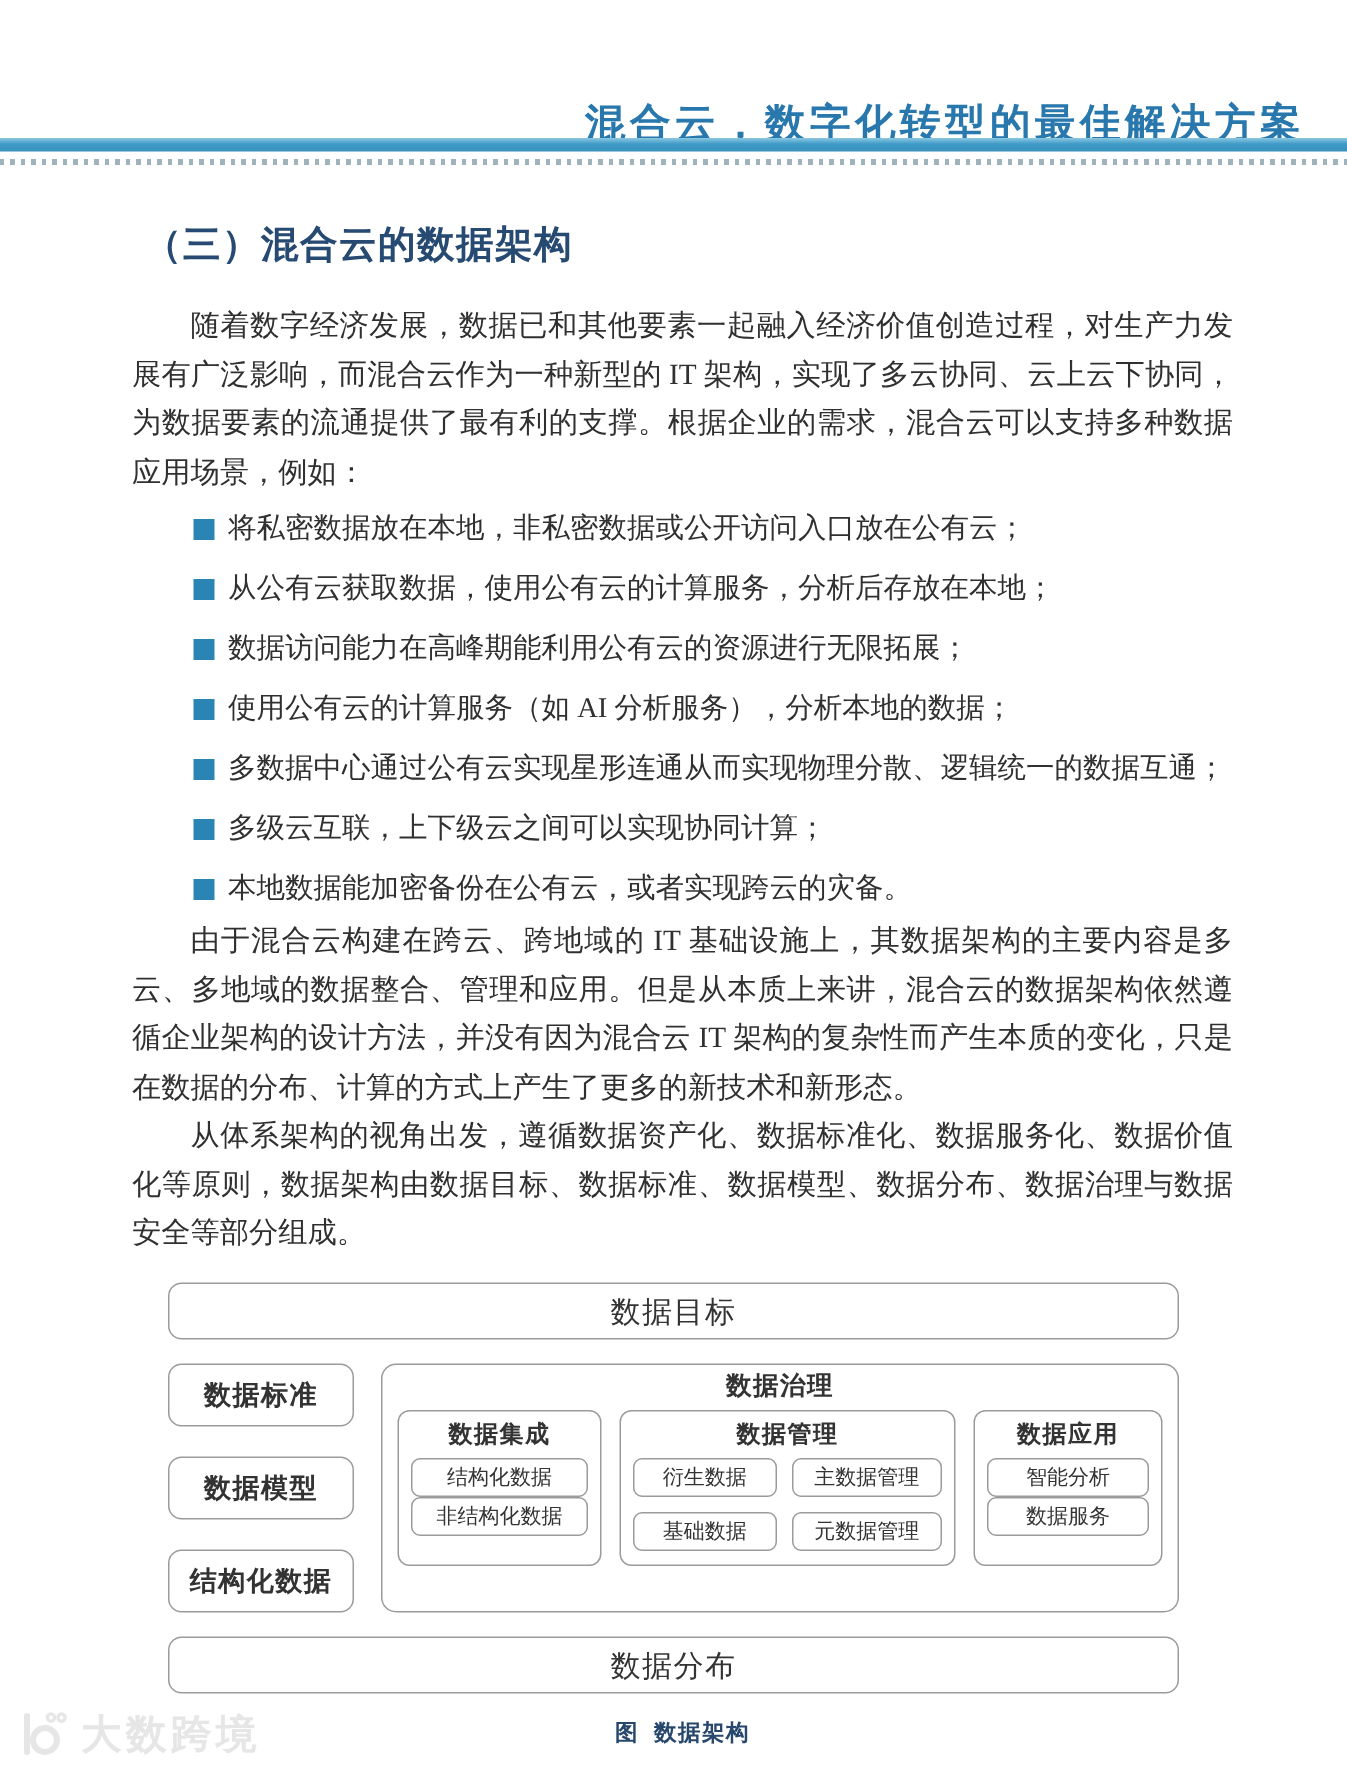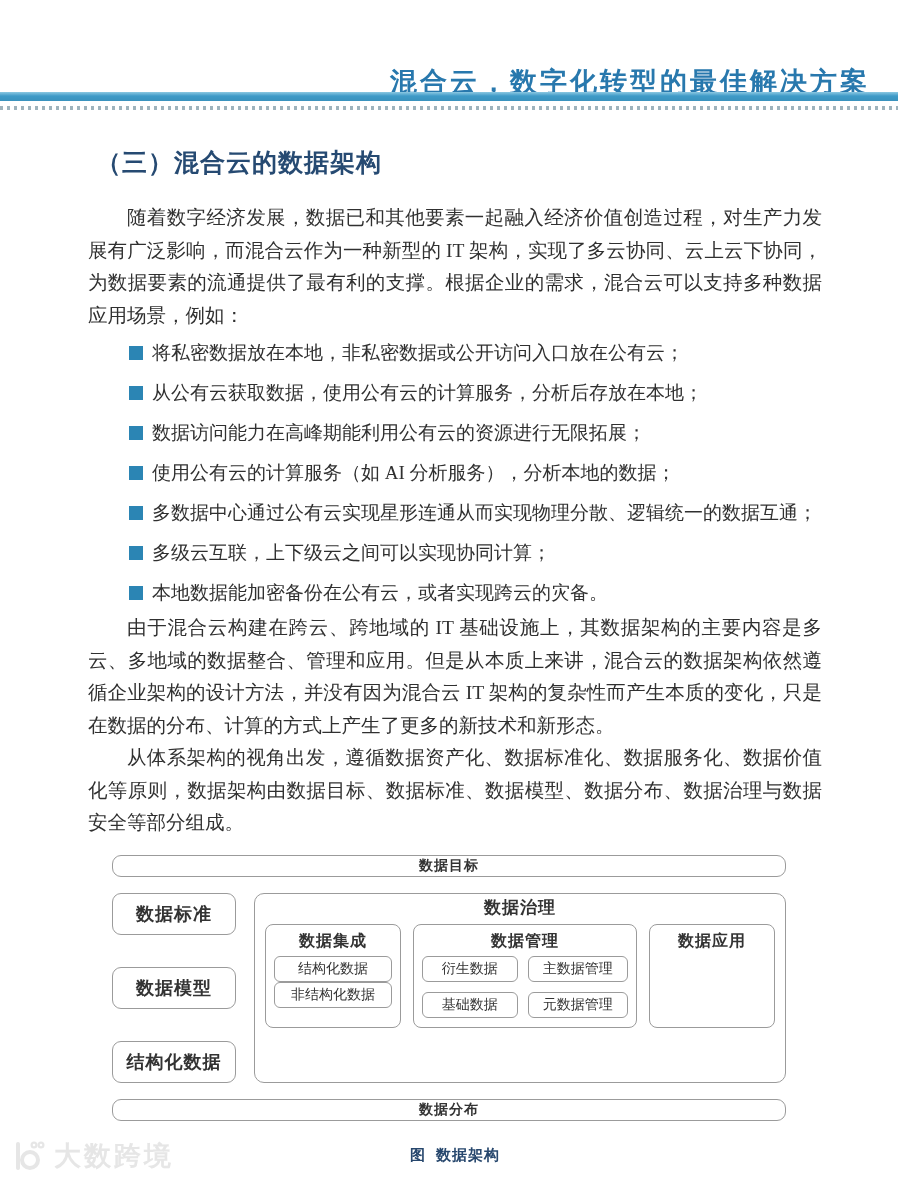--- a/index.html
+++ b/index.html
@@ -44,23 +44,23 @@
   .bullet-square {
     flex:0 0 auto; width:14px; height:14px; background:#2b85b4; margin:7px 9px 0 0;
   }
   
   .figure { position:absolute; top:855px; left:112px; width:674px;
     font-family:"Liberation Sans","DejaVu Sans",sans-serif; color:#333; }
   .fig-box {
     border:1.5px solid #9b9b9b; border-radius:9px; background:#fff;
     display:flex; align-items:center; justify-content:center;
   }
-  .fig-top, .fig-bottom { height:22px; font-size:14px; font-weight:700; letter-spacing:1px; }
+  .fig-top, .fig-bottom { height:38px; font-size:20px; font-weight:400; letter-spacing:1px; }
   .fig-mid { margin-top:16px; display:flex; gap:18px; align-items:stretch; }
-  .fig-left { width:124px; display:flex; flex-direction:column; gap:32px; }
+  .fig-left { width:124px; display:flex; flex-direction:column; gap:20px; }
   .fig-left .fig-box { height:42px; font-size:18px; font-weight:700; letter-spacing:1px; }
   .fig-gov { flex:1; border:1.5px solid #9b9b9b; border-radius:10px; padding:0 10px 10px; }
   .fig-gov-title { text-align:center; font-size:17px; font-weight:700; letter-spacing:1px;
     height:28px; line-height:28px; }
   .fig-groups { display:flex; gap:12px; margin-top:2px; }
   .fig-group { border:1.5px solid #9b9b9b; border-radius:8px; padding:3px 8px 9px; }
   .fig-group-title { text-align:center; font-size:16px; font-weight:700; letter-spacing:1px;
     height:26px; line-height:26px; }
   .group-integration { width:136px; }
   .group-management { flex:1; }
@@ -164,20 +164,24 @@
             <div class="items-grid">
               <div class="fig-item">衍生数据</div>
               <div class="fig-item">主数据管理</div>
               <div class="fig-item">基础数据</div>
               <div class="fig-item">元数据管理</div>
             </div>
           </div>
 
           <div class="fig-group group-application">
             <div class="fig-group-title">数据应用</div>
+            <div class="items-col">
+              <div class="fig-item">智能分析</div>
+              <div class="fig-item">数据服务</div>
+            </div>
           </div>
 
         </div>
       </div>
     </div>
 
     <div class="fig-box fig-bottom">数据分布</div>
   </div>
 
   <div class="caption">

